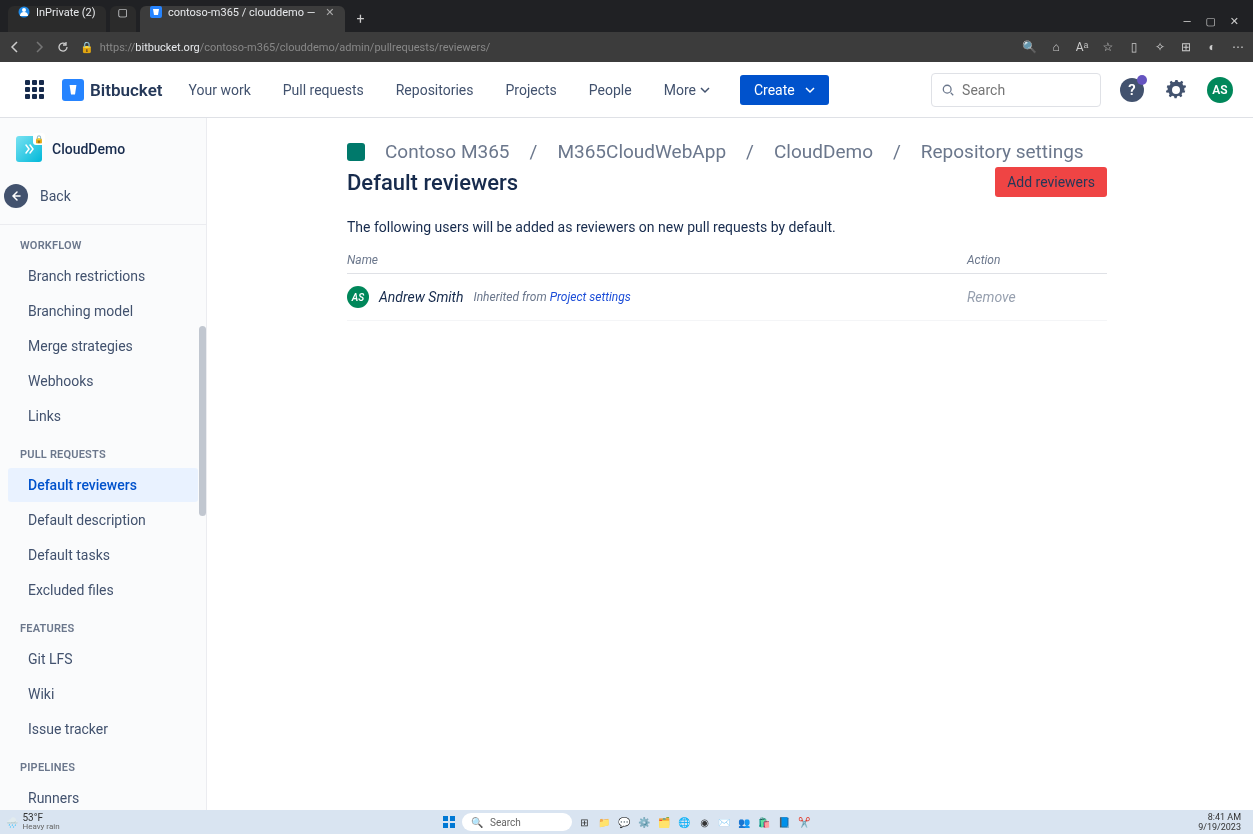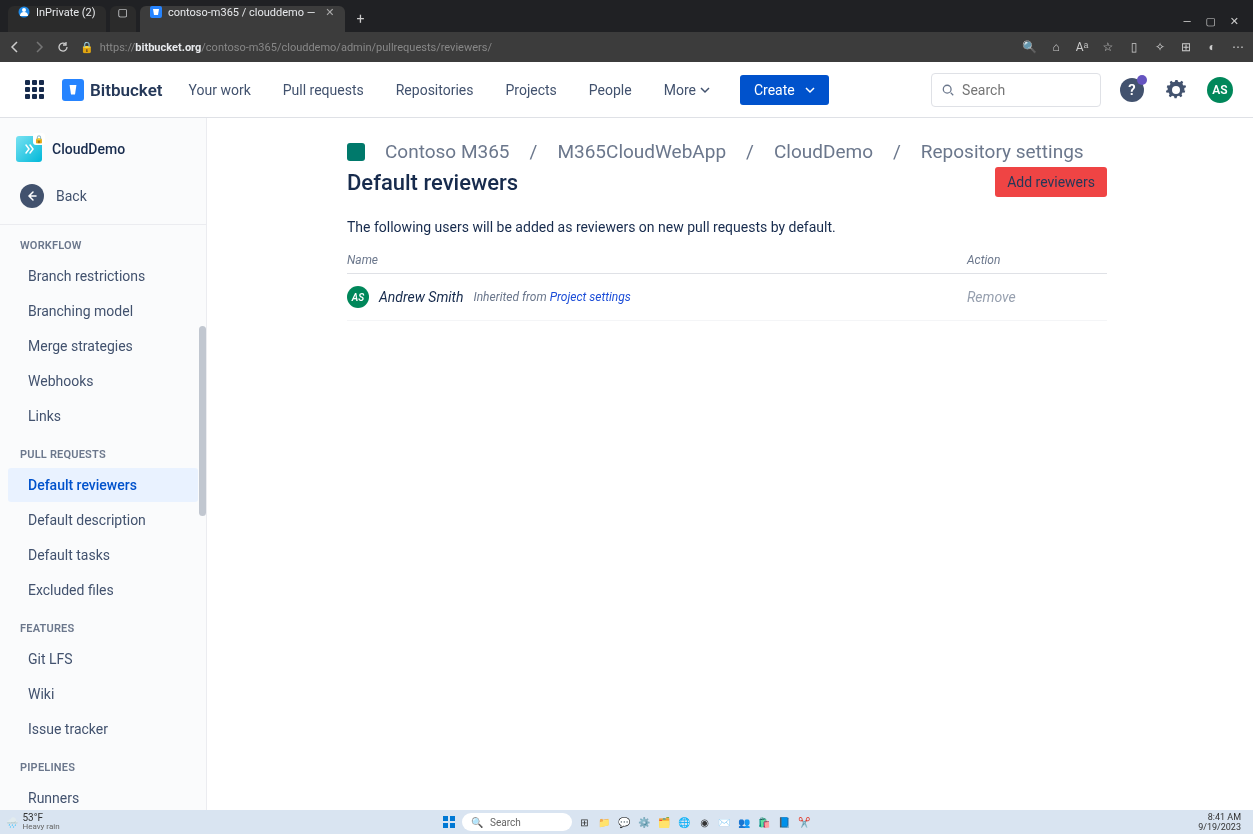--- a/index.html
+++ b/index.html
@@ -45,21 +45,21 @@
   
   .app-body { display:flex; height:calc(100vh - 118px - 24px); }
   .sidebar { width:207px; background:#fafbfc; border-right:1px solid #ebecf0; display:flex; flex-direction:column; position:relative; overflow:hidden; }
   .sidebar-scroll { overflow-y:auto; flex:1; }
   .repo-block { display:flex; align-items:center; gap:10px; padding:18px 16px 12px; }
   .repo-icon { width:26px; height:26px; background:linear-gradient(135deg,#79e2f2,#00b8d9); border-radius:3px; display:flex; align-items:center; justify-content:center; position:relative; }
   .repo-icon svg { fill:#fff; }
   .repo-lock { position:absolute; right:-3px; top:-3px; width:12px; height:12px; background:#fff; border-radius:3px; display:flex; align-items:center; justify-content:center; font-size:8px; }
   .repo-name { font-size:14px; font-weight:500; color:#172b4d; }
 
-  .back-row { display:flex; align-items:center; gap:12px; padding:10px 16px 16px 20px; cursor:pointer; }
+  .back-row { display:flex; align-items:center; gap:12px; padding:10px 16px 16px 4px; cursor:pointer; }
   .back-circle { width:24px; height:24px; border-radius:50%; background:#42526e; color:#fff; display:flex; align-items:center; justify-content:center; font-size:14px; }
 
   .section-label { font-size:11px; font-weight:600; color:#6b778c; padding:14px 20px 6px; letter-spacing:0.2px; }
   .section-divider { border-top:1px solid #ebecf0; }
   .side-item { padding:9px 20px; font-size:14px; color:#42526e; cursor:pointer; border-radius:3px; margin:1px 8px; }
   .side-item.active { background:#e9f2ff; color:#0052cc; font-weight:500; }
 
   .scrollbar-indicator { position:absolute; right:0; top:208px; width:7px; height:190px; background:#c1c7d0; border-radius:4px; }
 
   
@@ -142,21 +142,21 @@
     </div>
   <div class="toolbar-icon">
       <svg width="12" height="12" viewBox="0 0 12 12">
         <path d="M10 6a4 4 0 11-1.2-2.8" stroke="#ccc" stroke-width="1.3" fill="none"></path>
         <path d="M9 1v3H6" stroke="#ccc" stroke-width="1.3" fill="none"></path>
       </svg>
     </div>
   <div class="address">
     <span>🔒</span>
     <span>
-      <span class="proto">https://</span><b style="color:#e8eaed;font-weight:700">bitbucket.org</b><span class="proto">/contoso-m365/clouddemo/admin/pullrequests/reviewers/</span>
+      <span class="proto">https://</span><b style="color:#e8eaed;font-weight:400">bitbucket.org</b><span class="proto">/contoso-m365/clouddemo/admin/pullrequests/reviewers/</span>
     </span>
   </div>
   <div class="toolbar-right">
     <span class="toolbar-icon">🔍</span>
     <span class="toolbar-icon">⌂</span>
     <span class="toolbar-icon">Aᵃ</span>
     <span class="toolbar-icon">☆</span>
     <span class="toolbar-icon">▯</span>
     <span class="toolbar-icon">✧</span>
     <span class="toolbar-icon">⊞</span>

